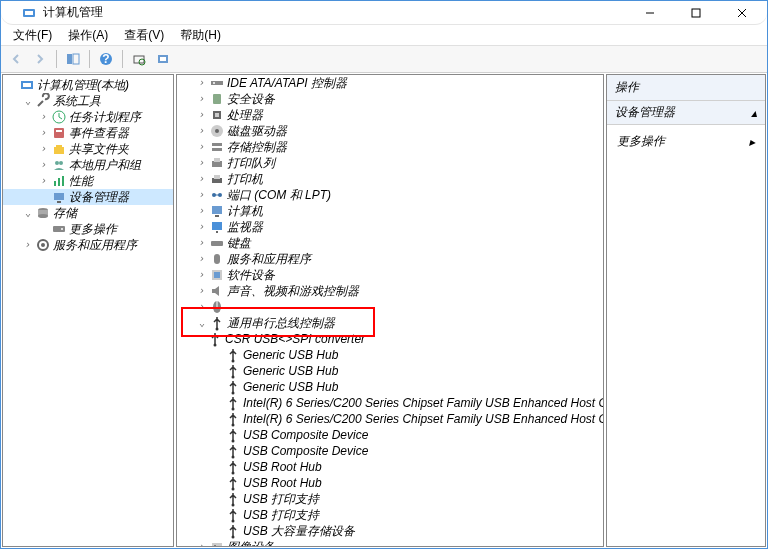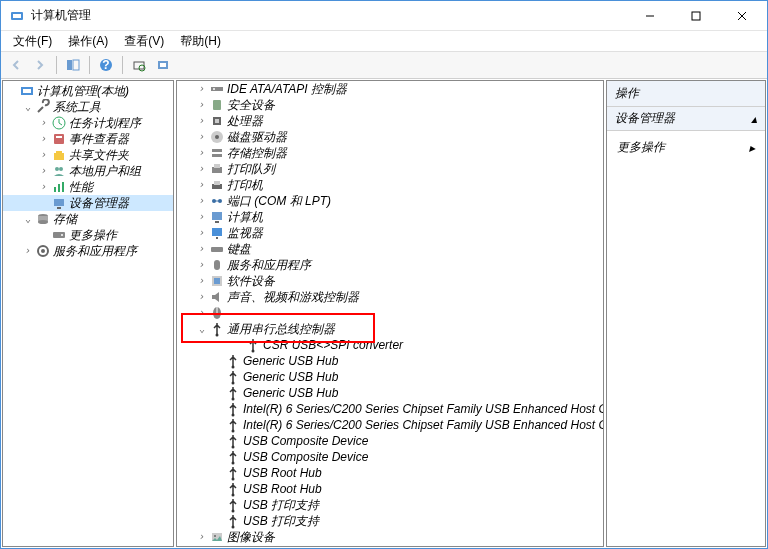--- a/index.html
+++ b/index.html
@@ -1,18 +1,18 @@
 <!DOCTYPE html>
 <html><head>
 <meta charset="utf-8">
 <style>
   * { box-sizing: border-box; margin: 0; padding: 0; font-family: "Microsoft YaHei", "Segoe UI", sans-serif; font-size: 12px; }
   body { background: #fff; width: 768px; height: 549px; overflow: hidden; display: flex; flex-direction: column; border: 1px solid #4a90d9; }
   
-  .titlebar { height: 30px; display: flex; align-items: center; padding: 0 2px 0 8px; background: #fff; border-bottom: 1px solid #e5e5e5; }
+  .titlebar { height: 24px; display: flex; align-items: center; padding: 0 2px 0 20px; background: #fff; border-bottom: 1px solid #e5e5e5; border-radius: 15px; }
   .titlebar .icon { width: 16px; height: 16px; margin-right: 6px; }
   .titlebar .title { flex: 1; }
   .titlebar .wbtn { width: 46px; height: 28px; display: flex; align-items: center; justify-content: center; }
 
   .menubar { height: 20px; display: flex; align-items: center; padding: 0 4px; }
   .menubar .item { padding: 2px 8px; }
 
   .toolbar { height: 28px; display: flex; align-items: center; padding: 2px 4px; gap: 2px; border-top: 1px solid #e0e0e0; border-bottom: 1px solid #d0d0d0; background: #f7f7f7; }
   .tbtn { width: 22px; height: 22px; display: flex; align-items: center; justify-content: center; border: 1px solid transparent; }
   .tsep { width: 1px; height: 18px; background: #c0c0c0; margin: 0 3px; }
@@ -395,21 +395,21 @@
         <div class="node" style="padding-left: 22px;">
           <span class="exp">⌄</span>
           <span class="ticon">
             <svg width="16" height="16">
               <path d="M8 2 v12 M8 4 l-3 3 M8 4 l3 3" stroke="#333" fill="none" stroke-width="1.5"></path>
               <circle cx="8" cy="14" r="1.5" fill="#333"></circle>
             </svg>
           </span>
           <span class="label">通用串行总线控制器</span>
         </div>
-        <div class="node" style="padding-left: 58px;">
+        <div class="node" style="padding-left: 20px;">
           <span class="exp blank">·</span>
           <span class="ticon">
             <svg width="16" height="16">
               <path d="M8 2 v12 M8 4 l-3 3 M8 4 l3 3" stroke="#333" fill="none" stroke-width="1.5"></path>
               <circle cx="8" cy="14" r="1.5" fill="#333"></circle>
             </svg>
           </span>
           <span class="label">CSR USB&lt;&gt;SPI converter</span>
         </div>
         <div class="node" style="padding-left: 38px;">
@@ -514,20 +514,30 @@
         </div>
         <div class="node" style="padding-left: 38px;">
           <span class="exp blank">·</span>
           <span class="ticon">
             <svg width="16" height="16">
               <path d="M8 2 v12 M8 4 l-3 3 M8 4 l3 3" stroke="#333" fill="none" stroke-width="1.5"></path>
               <circle cx="8" cy="14" r="1.5" fill="#333"></circle>
             </svg>
           </span>
           <span class="label">USB 打印支持</span>
+        </div>
+        <div class="node" style="padding-left: 38px;">
+          <span class="exp blank">·</span>
+          <span class="ticon">
+            <svg width="16" height="16">
+              <path d="M8 2 v12 M8 4 l-3 3 M8 4 l3 3" stroke="#333" fill="none" stroke-width="1.5"></path>
+              <circle cx="8" cy="14" r="1.5" fill="#333"></circle>
+            </svg>
+          </span>
+          <span class="label">USB 大容量存储设备</span>
         </div>
         <div class="node" style="padding-left: 22px;">
           <span class="exp">›</span>
           <span class="ticon">
             <svg width="16" height="16">
               <rect x="3" y="4" width="10" height="8" fill="#ccc"></rect>
               <circle cx="6" cy="7" r="1" fill="#666"></circle>
               <path d="M3 12 l3 -3 l2 2 l3 -4 l2 5" fill="#6a9"></path>
             </svg>
           </span>

